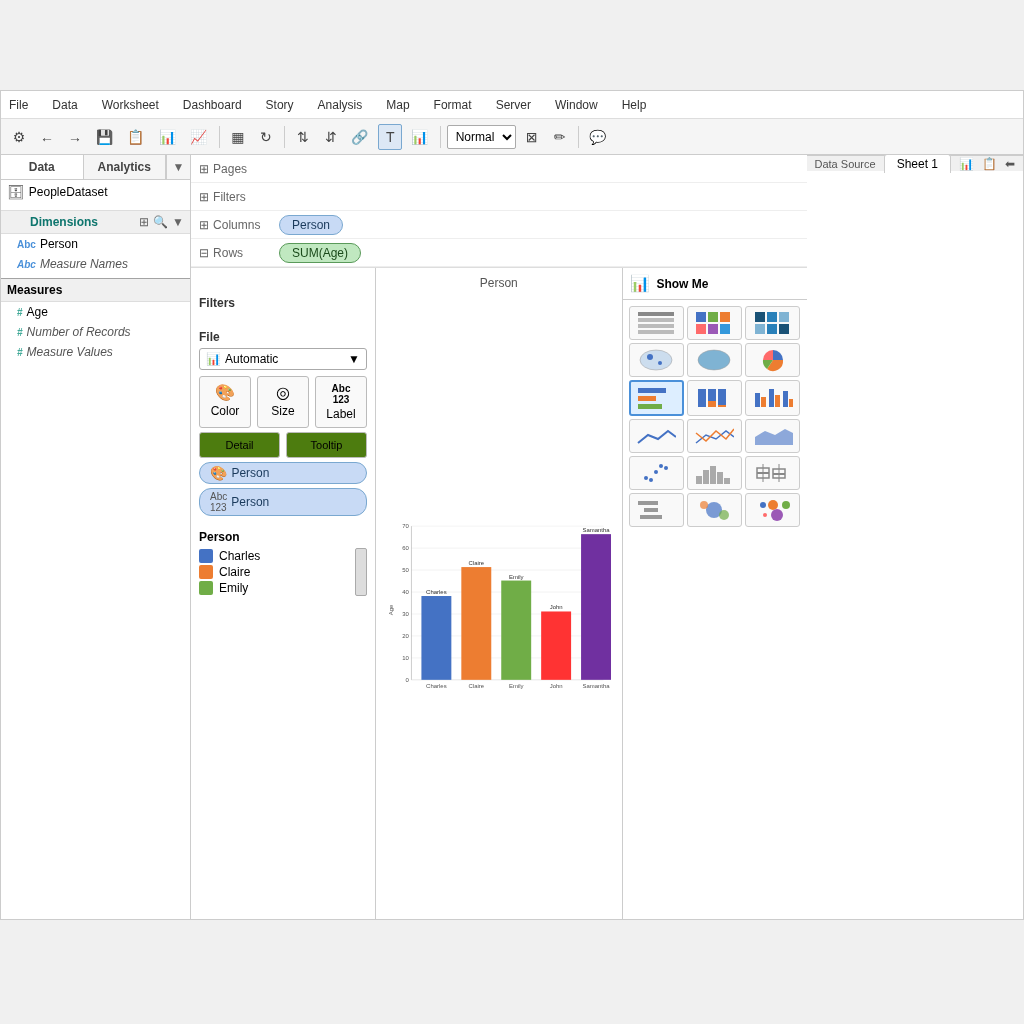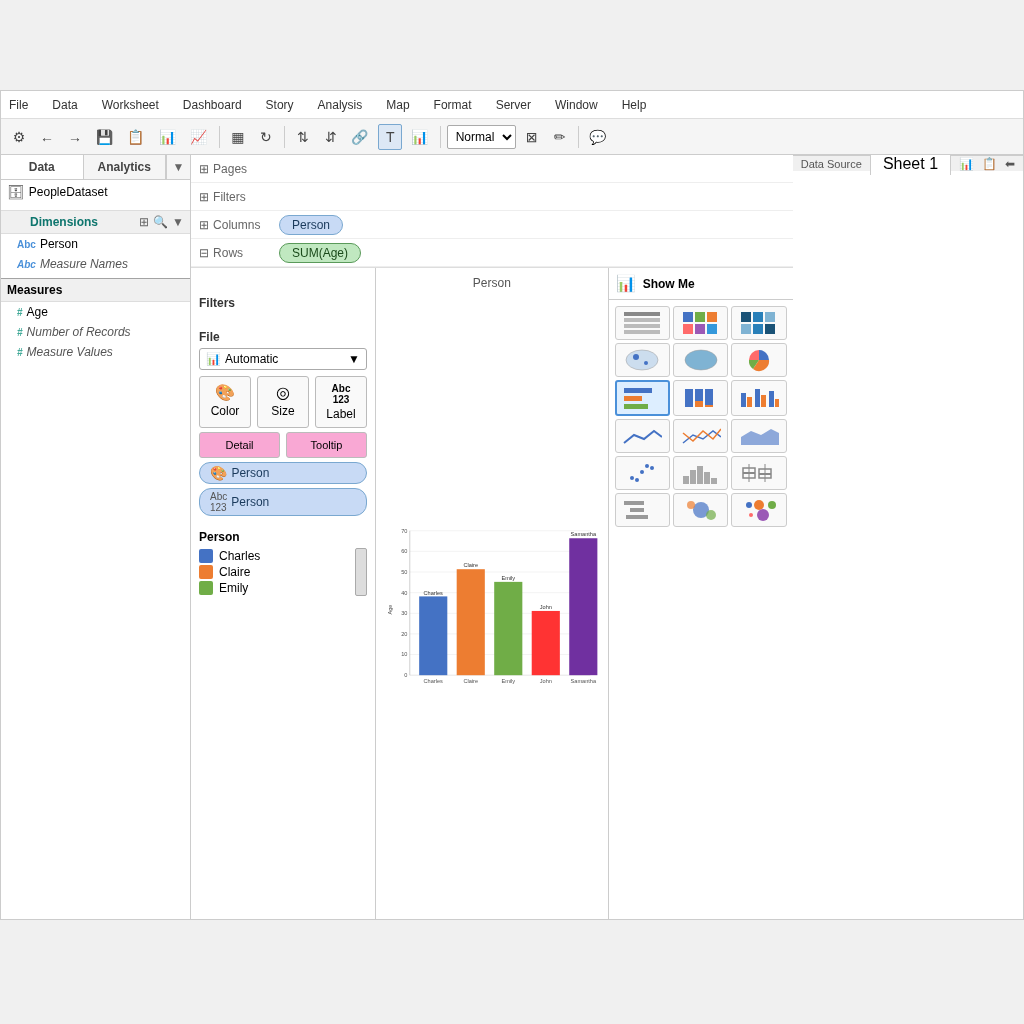--- a/index.html
+++ b/index.html
@@ -57,21 +57,21 @@
     
     .marks-panel { width: 185px; min-width: 185px; border-right: 1px solid #ccc; padding: 8px; display: flex; flex-direction: column; gap: 6px; }
     .pages-label { font-weight: bold; margin-bottom: 6px; color: #333; }
     .filters-label { font-weight: bold; margin-bottom: 6px; color: #333; }
     .marks-label { font-weight: bold; margin-bottom: 4px; color: #333; }
     .marks-dropdown { display: flex; align-items: center; gap: 4px; border: 1px solid #aaa; border-radius: 3px; padding: 3px 6px; background: #fff; cursor: pointer; font-size: 12px; }
     .marks-buttons { display: flex; gap: 6px; margin-top: 6px; }
     .mark-btn { flex: 1; border: 1px solid #bbb; border-radius: 3px; padding: 6px 4px; text-align: center; cursor: pointer; background: #f9f9f9; display: flex; flex-direction: column; align-items: center; font-size: 10px; gap: 2px; }
     .mark-btn-icon { font-size: 16px; }
     .mark-row-btns { display: flex; gap: 6px; margin-top: 4px; }
-    .mark-detail-btn { flex: 1; border: 1px solid #bbb; border-radius: 3px; padding: 6px 4px; text-align: center; cursor: pointer; background: #f9a8d4; font-size: 11px; }
+    .mark-detail-btn { flex: 1; border: 1px solid #bbb; border-radius: 3px; padding: 6px 4px; text-align: center; cursor: pointer; background: #4d7c0f; font-size: 11px; }
     
     .pill-blue { background: #c8daf5; border: 1px solid #7aa8d0; border-radius: 12px; padding: 2px 10px; font-size: 11px; color: #1a3a5c; display: flex; align-items: center; gap: 4px; margin-top: 4px; }
     .pill-blue-icon { font-size: 14px; color: #e06020; }
     
     .person-legend { margin-top: 8px; }
     .person-legend-title { font-weight: bold; margin-bottom: 4px; }
     .legend-item { display: flex; align-items: center; gap: 6px; padding: 1px 0; }
     .legend-color { width: 14px; height: 14px; border-radius: 2px; }
     
     
@@ -90,21 +90,21 @@
     .show-me-item { border: 1px solid #ccc; border-radius: 3px; padding: 3px; cursor: pointer; display: flex; align-items: center; justify-content: center; min-height: 32px; background: #f9f9f9; }
     .show-me-item.selected { border: 2px solid #4a90d9; background: #ddeeff; }
     .show-me-item svg { width: 40px; height: 26px; }
     
     .show-me-desc { padding: 8px; border-top: 1px solid #ddd; font-size: 11px; color: #333; line-height: 1.5; }
     .show-me-desc b { font-weight: bold; }
     .show-me-desc .link { color: #2266aa; cursor: pointer; }
     
     
     .bottom-bar { height: 16px; background: #f0f0f0; border-top: 1px solid #ccc; display: flex; align-items: center; padding: 0 8px; gap: 8px; }
-    .bottom-tab { padding: 2px 12px; border: 1px solid #ccc; border-bottom: none; background: #fff; cursor: pointer; border-radius: 3px 3px 0 0; font-size: 16px; text-align: right; }
+    .bottom-tab { padding: 2px 12px; border: 1px solid #ccc; border-bottom: none; background: #fff; cursor: pointer; border-radius: 3px 3px 0 0; font-size: 12px; text-align: right; }
   </style>
 </head>
 <body>
 
 <div class="app-window">
 
   <div class="menu-bar">
     <span class="menu-item">File</span>
     <span class="menu-item">Data</span>
     <span class="menu-item">Worksheet</span>

